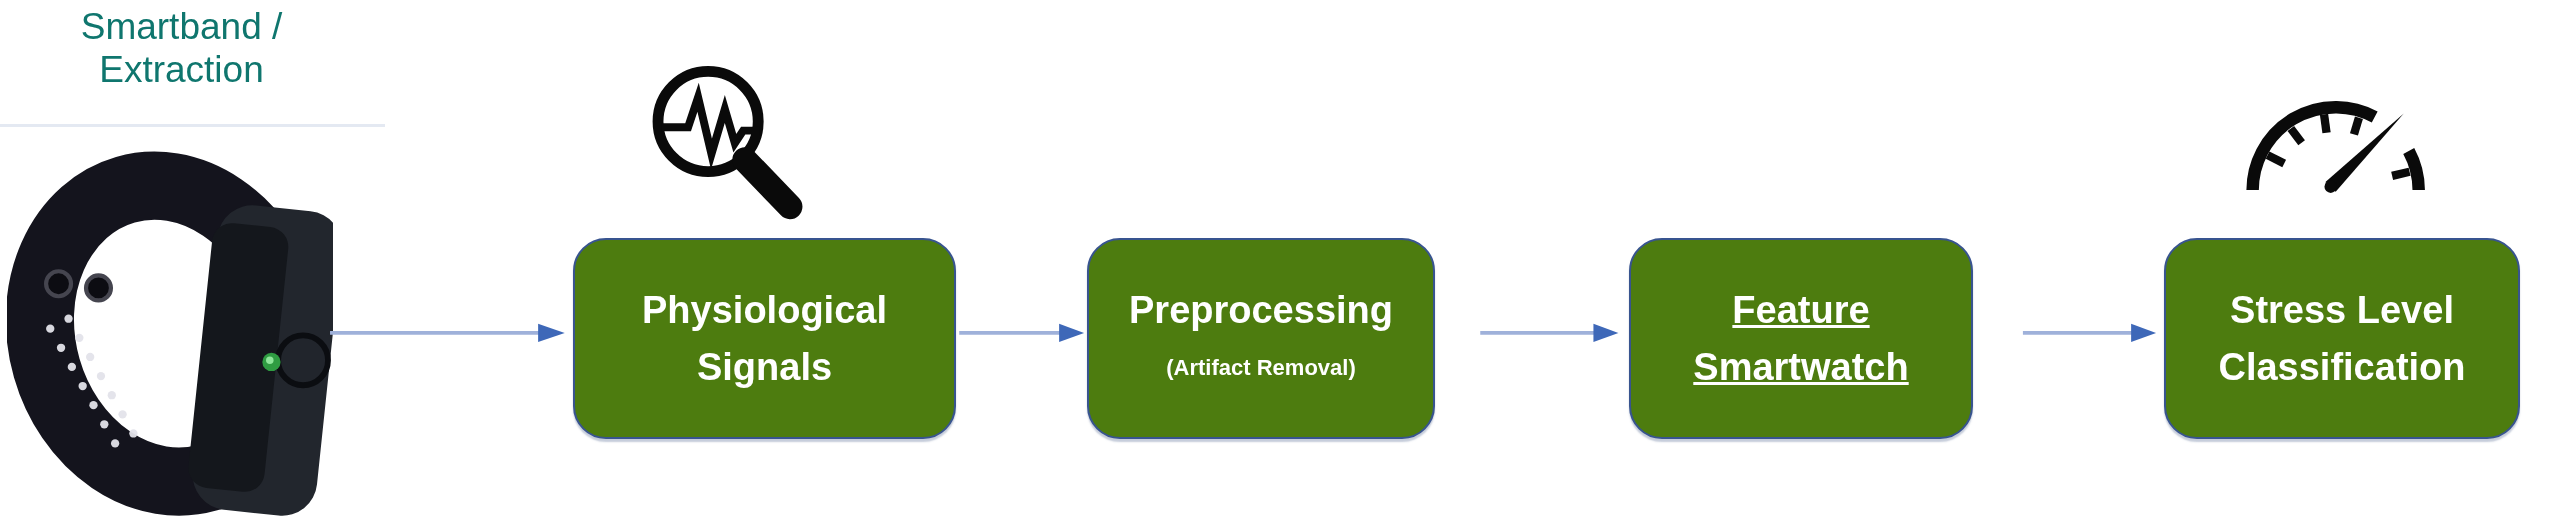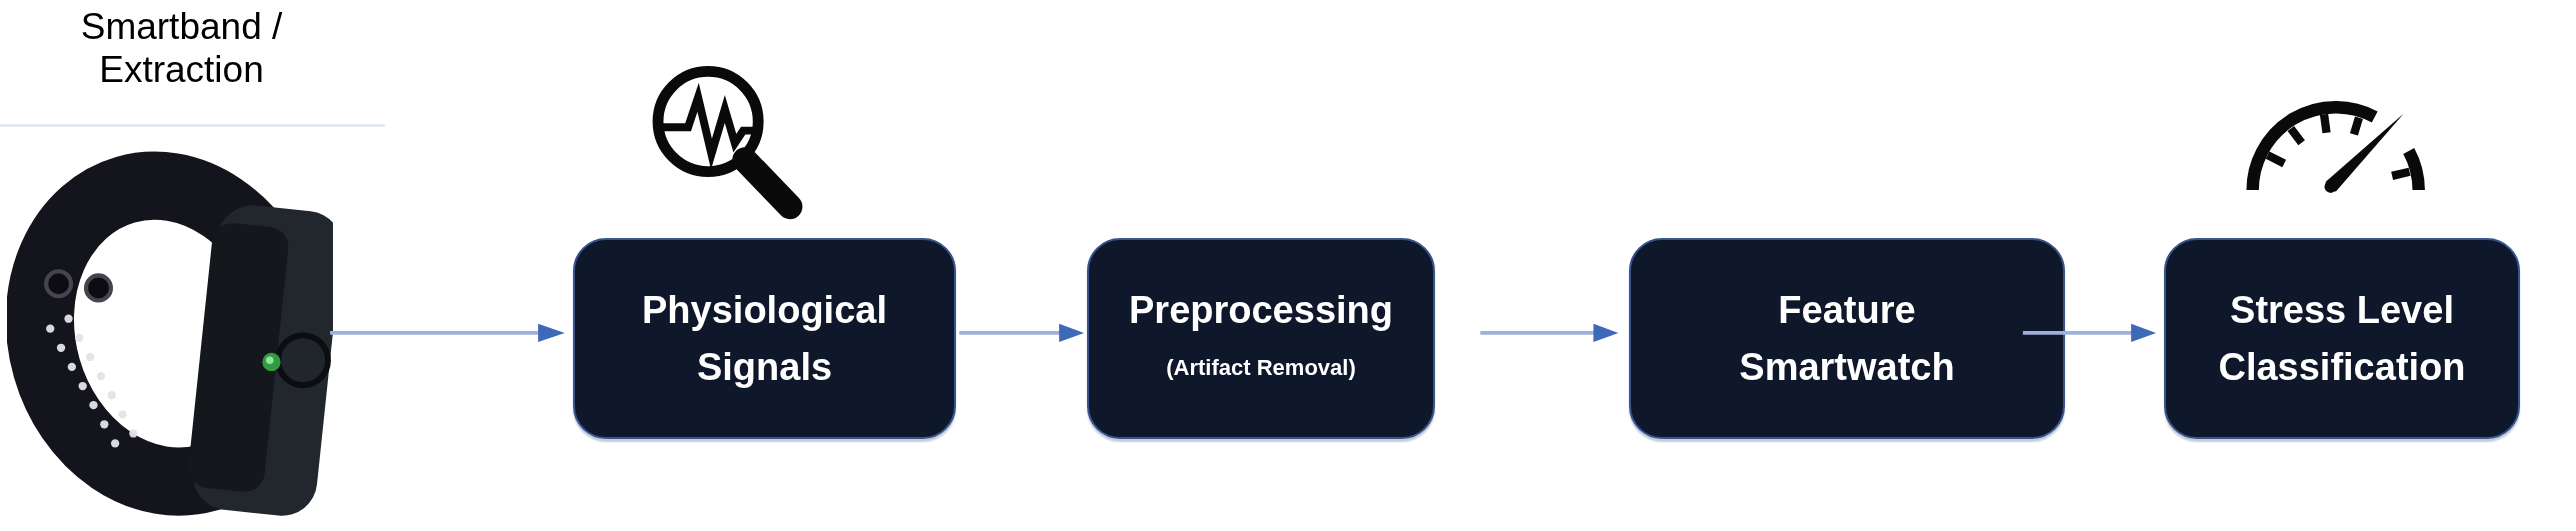--- a/index.html
+++ b/index.html
@@ -3,33 +3,33 @@
 <meta charset="utf-8">
 <style>
   html,body{margin:0;padding:0;}
   body{
     width:2576px;height:531px;position:relative;overflow:hidden;
     background:#ffffff;
     font-family:"Liberation Sans",sans-serif;
   }
   .device-label{
     position:absolute;left:15px;top:5px;width:333px;
-    text-align:center;color:#000000;
+    text-align:center;color:#0f766e;
     font-size:37px;line-height:43px;font-weight:400;
   }
   .device-label span{display:block;}
   .photo-edge{
     position:absolute;left:0;top:124px;width:385px;height:2.5px;
     background:#e4e9f2;
   }
   .watch-wrap{position:absolute;left:6.7px;top:127px;width:326px;height:405px;}
   .icon-wrap{position:absolute;}
   .flow-box{
     position:absolute;top:238px;height:201px;box-sizing:border-box;
-    background:#0f172a;border:2.5px solid #38548f;border-radius:33px;
+    background:#4d7c0f;border:2.5px solid #38548f;border-radius:33px;
     display:flex;flex-direction:column;justify-content:center;align-items:center;
     color:#ffffff;text-align:center;
     font-size:38px;font-weight:600;line-height:57px;
     box-shadow:0 2.5px 1.7px rgba(90,110,150,0.35);
   }
   .flow-box .sub{font-size:22px;font-weight:600;}
   .arrows{position:absolute;left:0;top:0;width:2576px;height:531px;pointer-events:none;}
 </style>
 </head>
 <body>
@@ -105,21 +105,21 @@
 <div class="flow-box" style="left:573px;width:383px;">
   <span>Physiological</span>
   <span>Signals</span>
 </div>
 
 <div class="flow-box" style="left:1087px;width:348px;">
   <span>Preprocessing</span>
   <span class="sub">(Artifact Removal)</span>
 </div>
 
-<div class="flow-box" style="left:1629px;width:436px;">
+<div class="flow-box" style="left:1629px;width:344px;text-decoration:underline;">
   <span>Feature</span>
   <span>Smartwatch</span>
 </div>
 
 <div class="flow-box" style="left:2164px;width:356px;">
   <span>Stress Level</span>
   <span>Classification</span>
 </div>
 
 <svg class="arrows" viewBox="0 0 3094 638" width="2576" height="531">

